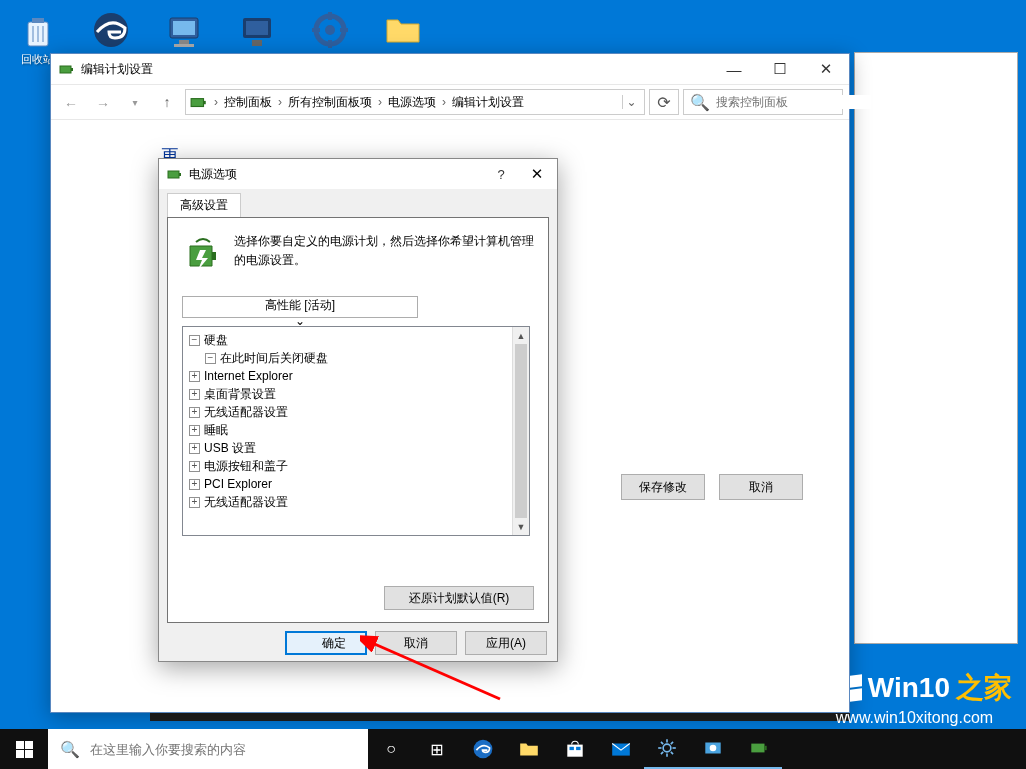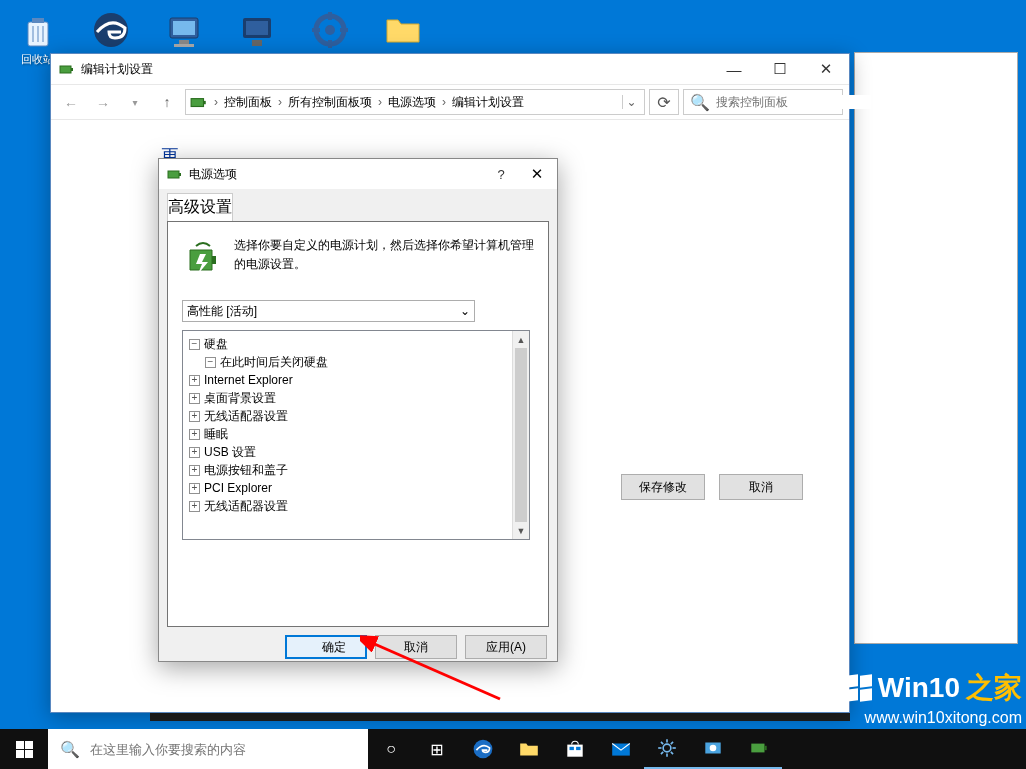--- a/index.html
+++ b/index.html
@@ -38,26 +38,26 @@
 .plan-buttons button { width:84px; height:26px; border:1px solid #adadad; background:#e1e1e1; font-size:12px; }
 
 
 .po-dialog { position: absolute; top: 158px; left: 158px; width: 400px; height: 504px; background: #f0f0f0; border:1px solid #888; box-shadow: 0 6px 24px rgba(0,0,0,.35); }
 .po-titlebar { height: 30px; background:#fff; display:flex; align-items:center; padding-left:8px; }
 .po-title { flex:1; font-size:12px; }
 .po-help { width:32px; text-align:center; color:#333; font-size:13px; }
 .po-close { width:40px; height:30px; display:flex;align-items:center;justify-content:center; font-size:15px; }
 .tab-area { padding: 4px 8px 0 8px; }
 .tab-strip { display:flex; }
-.tab { background:#fff; border:1px solid #ccc; border-bottom:none; padding:3px 0; font-size:16px; }
+.tab { background:#fff; border:1px solid #ccc; border-bottom:none; padding:3px 12px; font-size:12px; }
 .tab-panel { background:#fff; border:1px solid #737373; padding: 14px 14px 14px 14px; height: 406px; position:relative; }
 .intro-row { display:flex; gap:10px; margin-bottom: 22px; }
 .intro-icon { width:42px; height:42px; flex-shrink:0; }
 .intro-text { font-size:12px; line-height:1.6; }
-.profile-select { width: 293px; height:22px; border:1px solid #adadad; background:#fff; font-size:12px; padding:0 4px; display:flex; align-items:center; justify-content:space-between; margin-bottom:8px; }
+.profile-select { width: 236px; height:22px; border:1px solid #adadad; background:#fff; font-size:12px; padding:0 4px; display:flex; align-items:center; justify-content:space-between; margin-bottom:8px;flex-direction:column; }
 .tree-box { border:1px solid #828790; width: 348px; height: 210px; background:#fff; position:relative; font-size:12px; }
 .tree-scroll { position:absolute; right:0; top:0; bottom:0; width:17px; background:#f0f0f0; border-left:1px solid #ddd; display:flex; flex-direction:column; }
 .tree-scroll .sb-btn { height:17px; display:flex;align-items:center;justify-content:center; font-size:9px; color:#555; }
 .tree-scroll .sb-thumb { flex:1; background:#cdcdcd; margin:0 2px; }
 .tree-content { padding: 4px 2px; }
 .tree-row { display:flex; align-items:center; height:18px; padding-left: 4px; }
 .tree-exp { width:11px; height:11px; border:1px solid #919191; display:flex; align-items:center; justify-content:center; font-size:10px; line-height:1; color:#555; margin-right:4px; background:#fff; }
 .tree-indent-1 { padding-left: 20px; }
 .tree-indent-3 { padding-left: 60px; }
 .setting-value { background:#fff; border:1px solid #7a7a7a; padding:0 3px; min-width:36px; display:inline-block; }
@@ -70,21 +70,21 @@
 .dlg-buttons button.primary { border:2px solid #0078d7; background:#e5f1fb;padding-left:16px; }
 
 
 .arrow-anno { position:absolute; top:634px; left:360px; width:150px; height:70px; pointer-events:none; }
 
 
 .project-peek { position:absolute; top:645px; left:150px; width:700px; height:76px; background:#1f1f1f; color:#fff; display:flex; align-items:center; padding-left:30px; gap:18px; font-size:18px; }
 .project-peek .ico { font-size:18px; }
 
 
-.watermark { position:absolute; bottom:42px; right:4px; text-align:right; color:#fff; }
+.watermark { position:absolute; bottom:42px; right:14px; text-align:left; color:#fff; }
 .watermark .brand { font-size:28px; font-weight:600; display:flex; align-items:center; justify-content:flex-end; gap:6px; }
 .watermark .brand .accent { color:#ffbf00; }
 .watermark .sub { font-size:16px; margin-top:2px; }
 .win-logo-sm { display:inline-grid; grid-template-columns:12px 12px; grid-template-rows:12px 12px; gap:2px; }
 .win-logo-sm span { background:#fff; transform:skewY(-6deg); }
 
 
 .taskbar { position:absolute; bottom:0; left:0; right:0; height:40px; background:#101010; display:flex; align-items:center; }
 .start-btn { width:48px; height:40px; display:flex; align-items:center; justify-content:center; }
 .win-logo-tb { display:inline-grid; grid-template-columns:8px 8px; grid-template-rows:8px 8px; gap:1px; }
@@ -295,20 +295,21 @@
               <span class="tree-exp">+</span>
               <span>无线适配器设置</span>
             </div>
         </div>
         <div class="tree-scroll">
           <div class="sb-btn">▲</div>
           <div class="sb-thumb"></div>
           <div class="sb-btn">▼</div>
         </div>
       </div>
+      <button class="restore-btn">还原计划默认值(R)</button>
     </div>
   </div>
   <div class="dlg-buttons">
     <button class="primary">确定</button>
     <button>取消</button>
     <button>应用(A)</button>
   </div>
 </div>
 
 <svg class="arrow-anno" viewBox="0 0 150 70">

